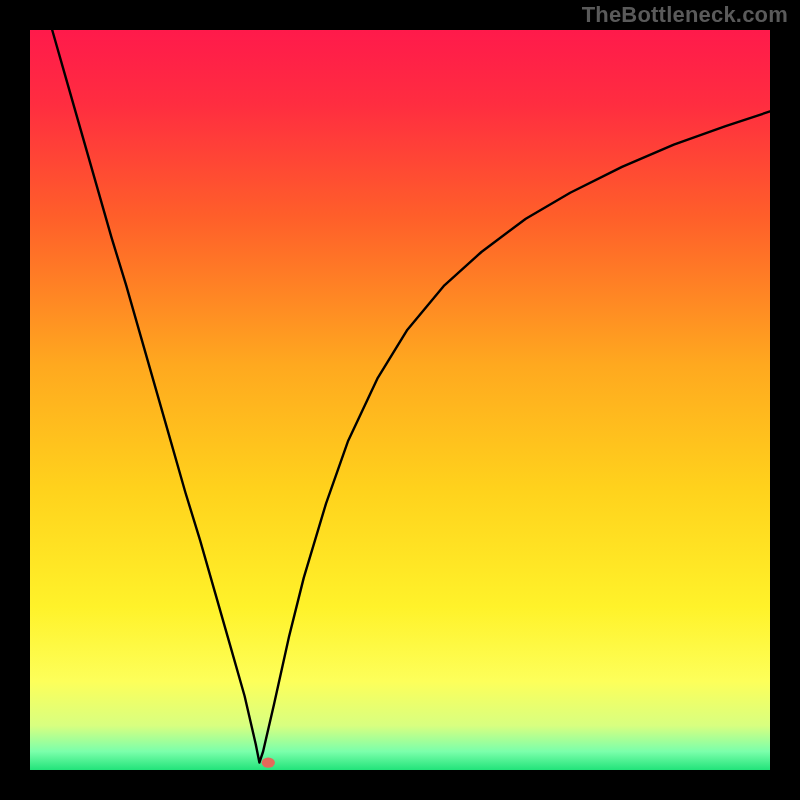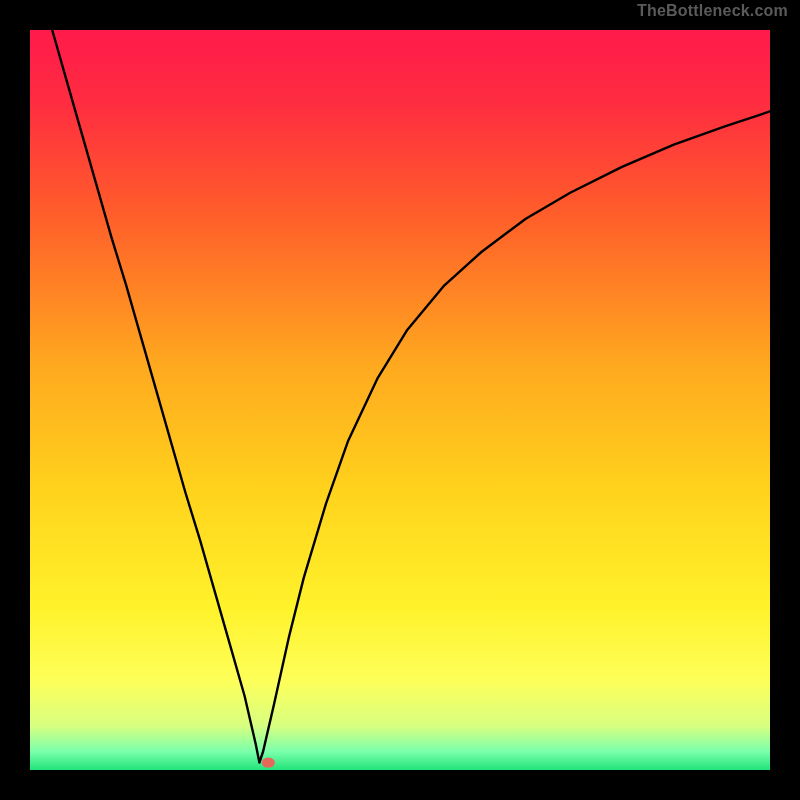--- a/index.html
+++ b/index.html
@@ -16,21 +16,21 @@
     height: 800px;
   }
   svg {
     display: block;
   }
   #watermark {
     position: absolute;
     top: 2px;
     right: 12px;
     font-family: Arial, Helvetica, sans-serif;
-    font-size: 16px;
+    font-size: 22px;
     font-weight: bold;
     color: #5a5a5a;
     letter-spacing: 0.2px;
   }
 </style>
 </head>
 <body>
 
 <div id="wrap">
   <svg id="svg" width="800" height="800" viewBox="0 0 800 800">

